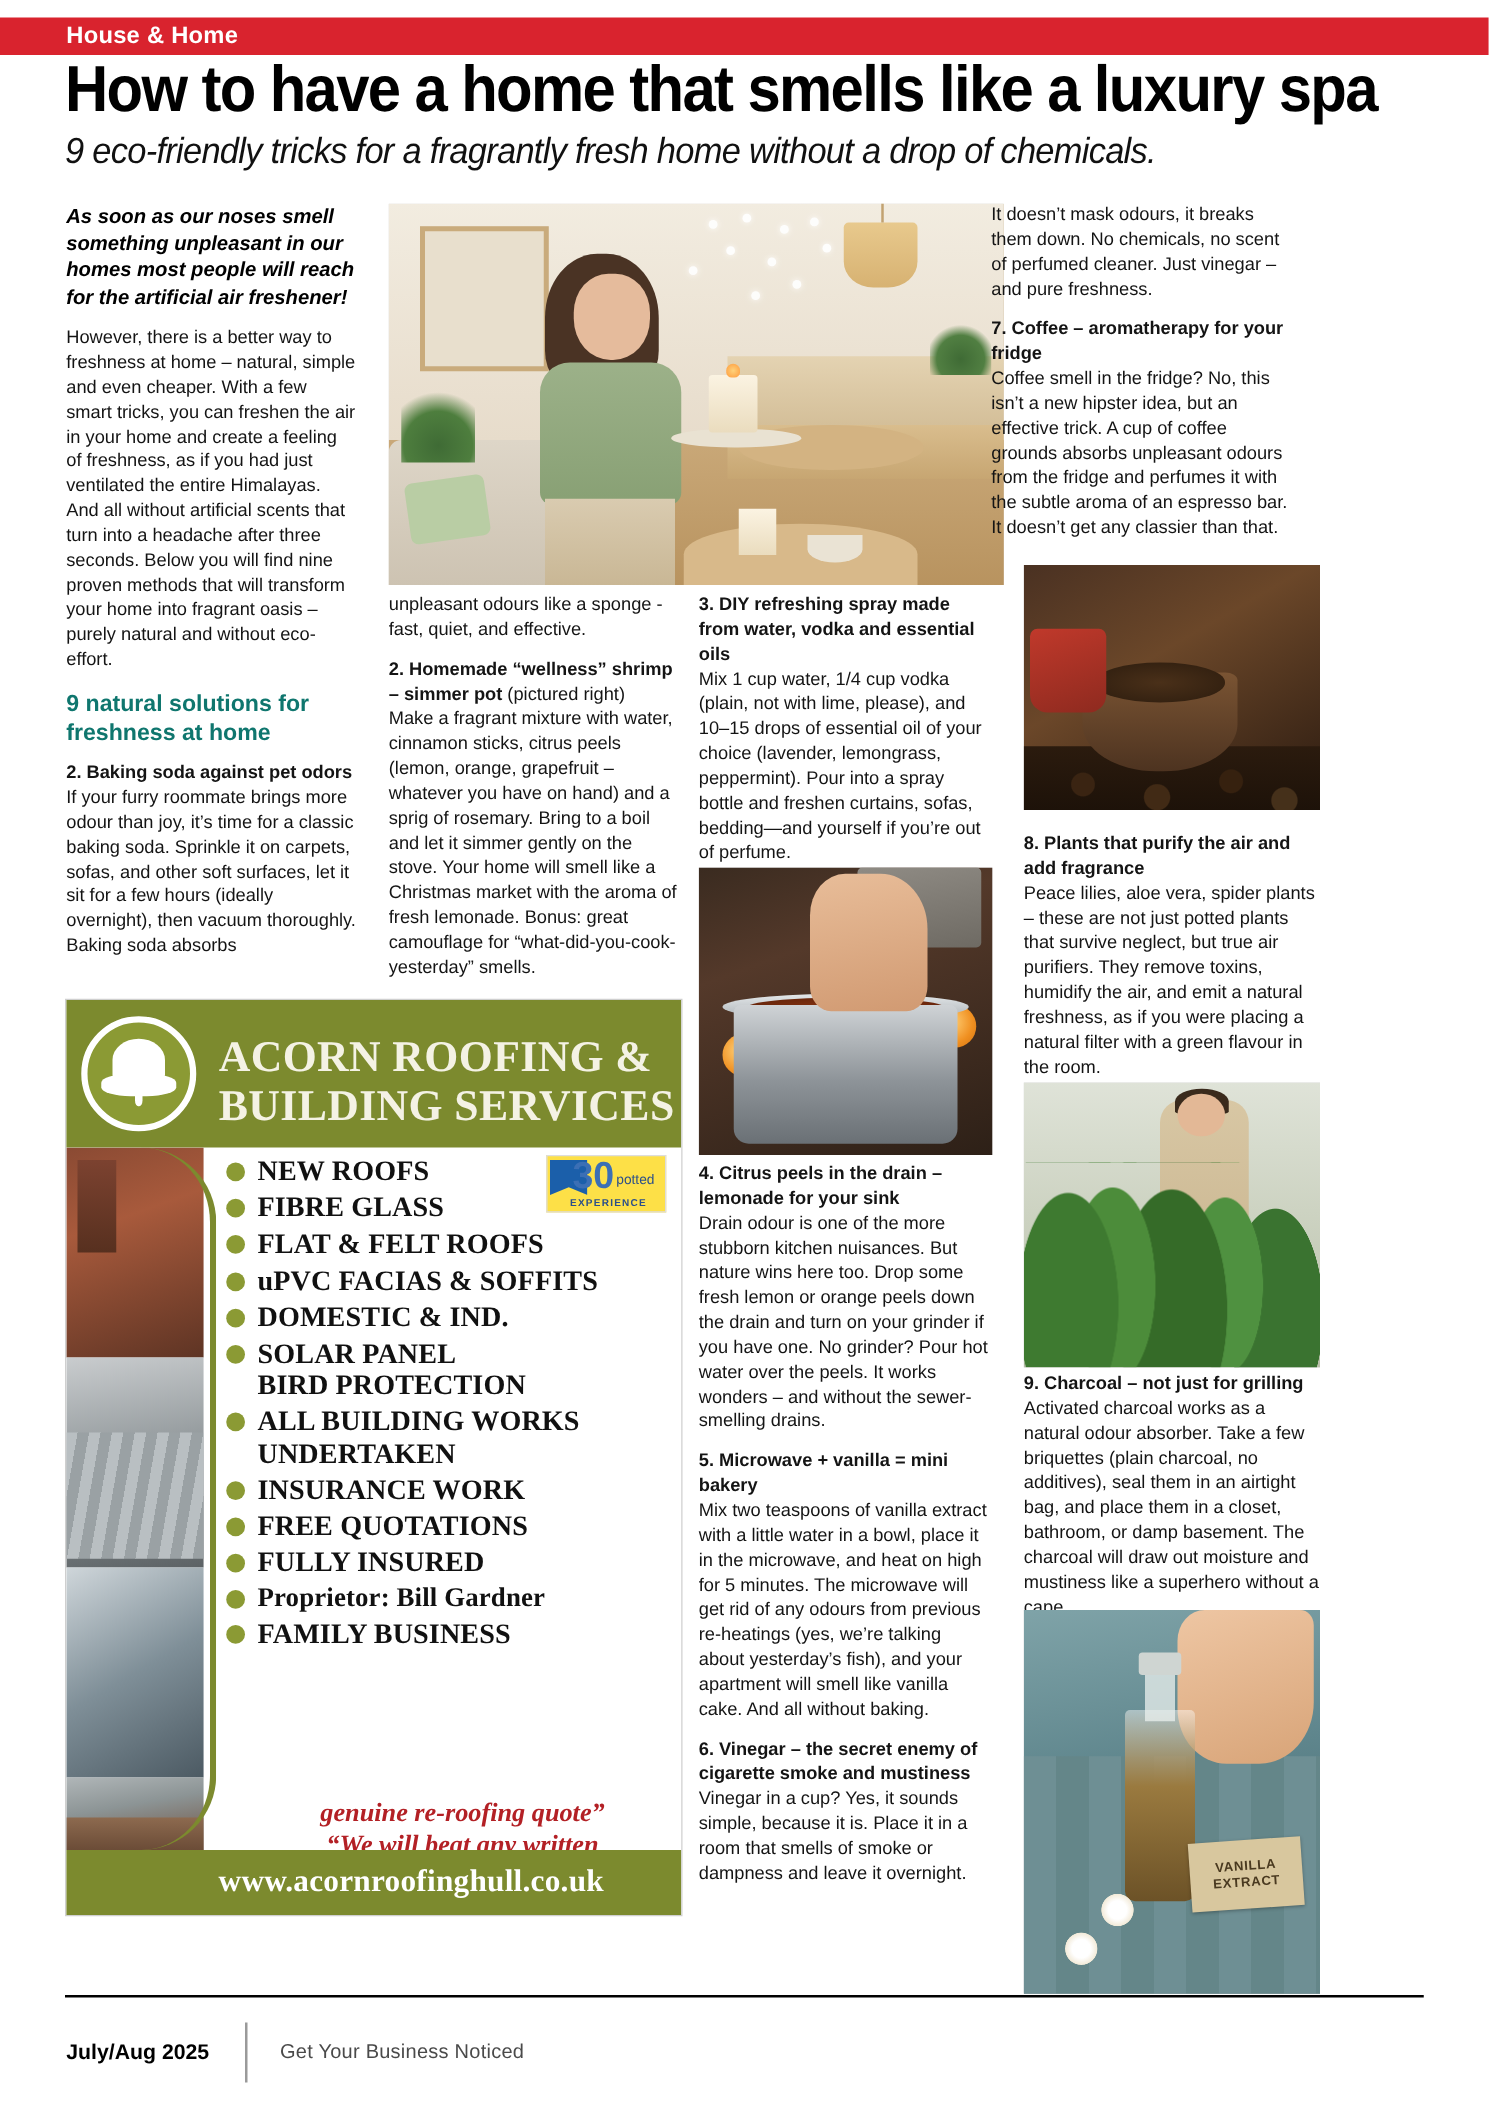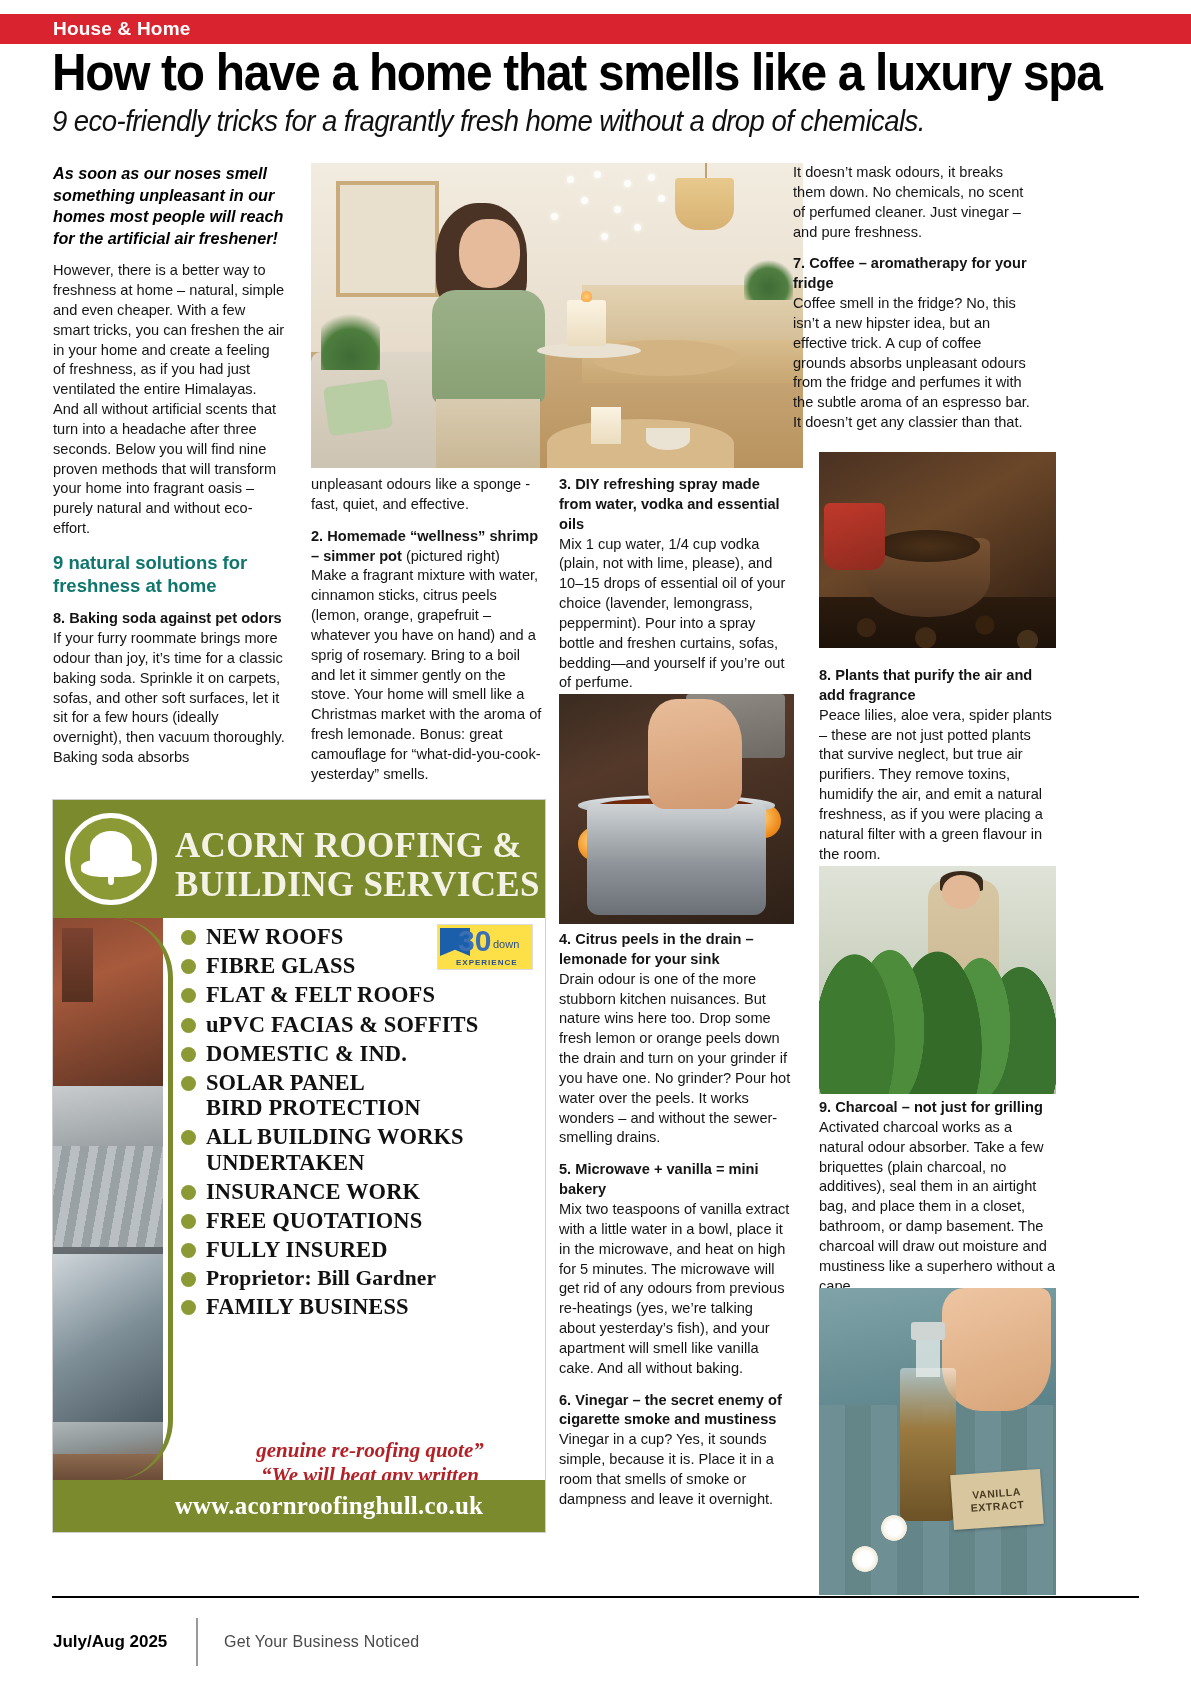--- a/index.html
+++ b/index.html
@@ -364,21 +364,21 @@
     <div class="hero-candle"></div>
     <div class="hero-coffee-tbl"></div>
     <div class="hero-candle2"></div>
     <div class="hero-bowl"></div>
   </div>
 
   <div class="col col-left">
     <p class="lead">As soon as our noses smell something unpleasant in our homes most people will reach for the artificial air freshener!</p>
     <p>However, there is a better way to freshness at home – natural, simple and even cheaper. With a few smart tricks, you can freshen the air in your home and create a feeling of freshness, as if you had just ventilated the entire Himalayas. And all without artificial scents that turn into a headache after three seconds. Below you will find nine proven methods that will transform your home into fragrant oasis – purely natural and without eco-effort.</p>
     <p class="sec-head">9 natural solutions for freshness at home</p>
-    <p class="tip"><span class="item-head">8. Baking soda against pet odors</span><br><span>If your furry roommate brings more odour than joy, it’s time for a classic baking soda. Sprinkle it on carpets, sofas, and other soft surfaces, let it sit for a few hours (ideally overnight), then vacuum thoroughly. Baking soda absorbs</span></p>
+    <p class="tip"><span class="item-head">2. Baking soda against pet odors</span><br><span>If your furry roommate brings more odour than joy, it’s time for a classic baking soda. Sprinkle it on carpets, sofas, and other soft surfaces, let it sit for a few hours (ideally overnight), then vacuum thoroughly. Baking soda absorbs</span></p>
   </div>
 
   <div class="col col-mid">
     <p>unpleasant odours like a sponge - fast, quiet, and effective.</p>
     <p class="tip"><span class="item-head">2. Homemade “wellness” shrimp – simmer pot </span><span class="ital">(pictured right)</span><br><span>Make a fragrant mixture with water, cinnamon sticks, citrus peels (lemon, orange, grapefruit – whatever you have on hand) and a sprig of rosemary. Bring to a boil and let it simmer gently on the stove. Your home will smell like a Christmas market with the aroma of fresh lemonade. Bonus: great camouflage for “what-did-you-cook-yesterday” smells.</span></p>
   </div>
 
   <div class="col col-mid2">
     <p class="tip"><span class="item-head">3. DIY refreshing spray made from water, vodka and essential oils</span><br><span>Mix 1 cup water, 1/4 cup vodka (plain, not with lime, please), and 10–15 drops of essential oil of your choice (lavender, lemongrass, peppermint). Pour into a spray bottle and freshen curtains, sofas, bedding—and yourself if you’re out of perfume.</span></p>
   </div>
@@ -466,21 +466,21 @@
         <div class="ad-photo ph-slate"></div>
         <div class="ad-photo ph-window"></div>
         <div class="ad-photo ph-house"></div>
       </div>
       <div class="ad-photostrip-mask"></div>
 
       <div class="ad-list">
           <div class="badge-30">
           <div class="badge-ribbon"></div>
           <div class="badge-num">30</div>
-          <div class="badge-years">down</div>
+          <div class="badge-years">potted</div>
           <div class="badge-exp">EXPERIENCE</div>
         </div>
 
       <div class="ad-li">
             <span class="ad-dot"></span>
             <span class="ad-li-text">NEW ROOFS</span>
           </div>
           <div class="ad-li">
             <span class="ad-dot"></span>
             <span class="ad-li-text">FIBRE GLASS</span>

